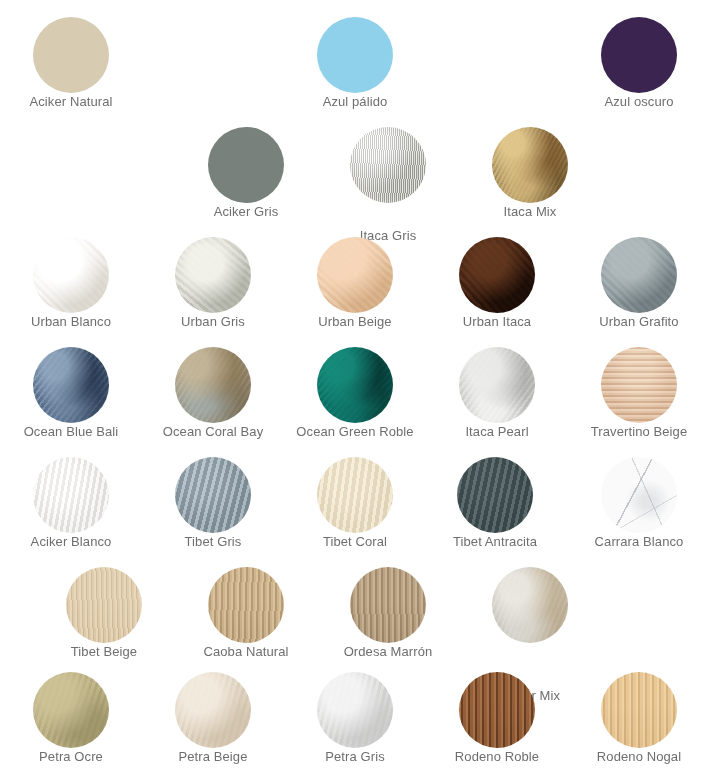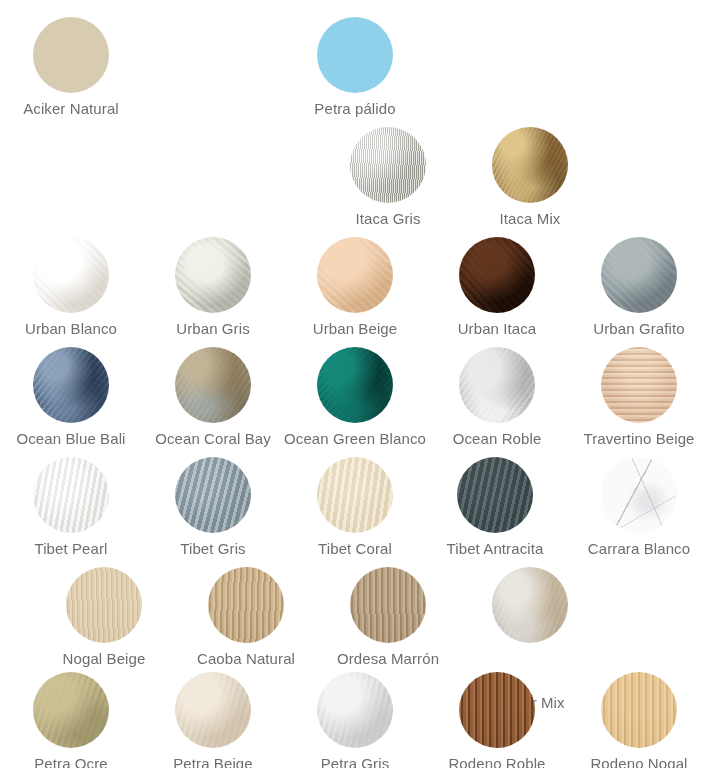--- a/index.html
+++ b/index.html
@@ -46,46 +46,54 @@
     margin-top: 9px;
     background-color: #ddd;
     background-repeat: no-repeat;
     background-size: cover;
     background-position: center;
     overflow: hidden;
     flex: none;
   }
 
   .swatch-label {
-    margin-top: 9px;
-    font-size: 15px;
+    margin-top: 2px;
+    font-size: 13px;
     line-height: 13px;
     letter-spacing: 0.1px;
     color: #6e6e6e;
     text-align: left;
     white-space: nowrap;
     font-family: "Liberation Sans", "DejaVu Sans", sans-serif;
   }
 </style>
 </head>
 <body style="background: rgb(255, 255, 255);">
 
 <div id="palette">
     <div class="swatch-row" style="top: 8px;">
       <div class="swatch-cell" style="left: 0px;">
         <div class="swatch-disc" style="background: rgb(215, 203, 177);"></div>
         <div class="swatch-label" style="color: rgb(110, 110, 110);">Aciker Natural</div>
       </div>
       <div class="swatch-cell" style="left: 284px;">
         <div class="swatch-disc" style="background: rgb(143, 208, 234);"></div>
-        <div class="swatch-label" style="color: rgb(110, 110, 110);">Petra pálido</div>
+        <div class="swatch-label" style="color: rgb(110, 110, 110);">Azul pálido</div>
+      </div>
+      <div class="swatch-cell" style="left: 568px;">
+        <div class="swatch-disc" style="background: rgb(59, 36, 80);"></div>
+        <div class="swatch-label" style="color: rgb(110, 110, 110);">Azul oscuro</div>
       </div>
     </div>
     <div class="swatch-row" style="top: 118px;">
-      <div class="swatch-cell" style="left: 317px;">
+      <div class="swatch-cell" style="left: 175px;">
+        <div class="swatch-disc" style="background: rgb(121, 129, 124);"></div>
+        <div class="swatch-label" style="color: rgb(110, 110, 110);">Aciker Gris</div>
+      </div>
+      <div class="swatch-cell" style="left: 317px; gap: 24px;">
         <div class="swatch-disc" style="background-color: rgb(201, 200, 192); background-image: repeating-linear-gradient(94deg, rgba(255, 255, 255, 0.75) 0px, rgba(255, 255, 255, 0.75) 1px, rgba(120, 122, 112, 0.35) 1px, rgba(120, 122, 112, 0.35) 2px, rgba(255, 255, 255, 0.5) 2px, rgba(255, 255, 255, 0.5) 3px, rgba(90, 92, 86, 0.3) 3px, rgba(90, 92, 86, 0.3) 4px), radial-gradient(circle at 30% 25%, rgba(255, 255, 255, 0.9) 0px, rgba(255, 255, 255, 0.9) 18%, transparent 55%), radial-gradient(circle at 70% 70%, rgba(140, 142, 132, 0.5) 0px, rgba(140, 142, 132, 0.5) 20%, transparent 60%), linear-gradient(rgb(201, 200, 192), rgb(201, 200, 192));"></div>
         <div class="swatch-label" style="color: rgb(110, 110, 110);">Itaca Gris</div>
       </div>
       <div class="swatch-cell" style="left: 459px;">
         <div class="swatch-disc" style="background-color: rgb(160, 135, 84); background-image: radial-gradient(at 28% 22%, rgba(226, 200, 140, 0.95) 0px, rgba(226, 200, 140, 0.95) 14%, transparent 48%), radial-gradient(at 72% 30%, rgba(120, 85, 40, 0.7) 0px, rgba(120, 85, 40, 0.7) 16%, transparent 52%), radial-gradient(at 40% 72%, rgba(214, 186, 126, 0.8) 0px, rgba(214, 186, 126, 0.8) 18%, transparent 55%), radial-gradient(at 80% 80%, rgba(96, 68, 32, 0.6) 0px, rgba(96, 68, 32, 0.6) 16%, transparent 50%), repeating-linear-gradient(118deg, rgba(255, 240, 200, 0.25) 0px, rgba(255, 240, 200, 0.25) 2px, rgba(90, 62, 28, 0.25) 2px, rgba(90, 62, 28, 0.25) 4px), linear-gradient(rgb(160, 135, 84), rgb(160, 135, 84));"></div>
         <div class="swatch-label" style="color: rgb(110, 110, 110);">Itaca Mix</div>
       </div>
     </div>
     <div class="swatch-row" style="top: 228px;">
       <div class="swatch-cell" style="left: 0px;">
@@ -113,35 +121,35 @@
       <div class="swatch-cell" style="left: 0px;">
         <div class="swatch-disc" style="background-color: rgb(89, 113, 142); background-image: radial-gradient(at 30% 25%, rgba(150, 172, 196, 0.85) 0px, rgba(150, 172, 196, 0.85) 16%, transparent 50%), radial-gradient(at 68% 32%, rgba(36, 52, 76, 0.75) 0px, rgba(36, 52, 76, 0.75) 16%, transparent 52%), radial-gradient(at 42% 70%, rgba(122, 146, 174, 0.7) 0px, rgba(122, 146, 174, 0.7) 18%, transparent 54%), radial-gradient(at 78% 76%, rgba(46, 62, 88, 0.7) 0px, rgba(46, 62, 88, 0.7) 16%, transparent 50%), repeating-linear-gradient(128deg, rgba(200, 216, 232, 0.25) 0px, rgba(200, 216, 232, 0.25) 2px, rgba(30, 46, 70, 0.3) 2px, rgba(30, 46, 70, 0.3) 5px), linear-gradient(rgb(89, 113, 142), rgb(89, 113, 142));"></div>
         <div class="swatch-label" style="color: rgb(110, 110, 110);">Ocean Blue Bali</div>
       </div>
       <div class="swatch-cell" style="left: 142px;">
         <div class="swatch-disc" style="background-color: rgb(156, 150, 129); background-image: radial-gradient(at 26% 22%, rgba(198, 184, 154, 0.9) 0px, rgba(198, 184, 154, 0.9) 16%, transparent 50%), radial-gradient(at 66% 26%, rgba(142, 122, 88, 0.8) 0px, rgba(142, 122, 88, 0.8) 16%, transparent 52%), radial-gradient(at 36% 68%, rgba(166, 178, 178, 0.75) 0px, rgba(166, 178, 178, 0.75) 18%, transparent 54%), radial-gradient(at 76% 74%, rgba(118, 106, 84, 0.7) 0px, rgba(118, 106, 84, 0.7) 16%, transparent 50%), repeating-linear-gradient(122deg, rgba(226, 214, 188, 0.25) 0px, rgba(226, 214, 188, 0.25) 2px, rgba(110, 96, 72, 0.28) 2px, rgba(110, 96, 72, 0.28) 5px), linear-gradient(rgb(156, 150, 129), rgb(156, 150, 129));"></div>
         <div class="swatch-label" style="color: rgb(110, 110, 110);">Ocean Coral Bay</div>
       </div>
       <div class="swatch-cell" style="left: 284px;">
         <div class="swatch-disc" style="background-color: rgb(13, 122, 110); background-image: radial-gradient(at 30% 26%, rgba(22, 140, 124, 0.9) 0px, rgba(22, 140, 124, 0.9) 18%, transparent 52%), radial-gradient(at 70% 30%, rgba(6, 52, 48, 0.8) 0px, rgba(6, 52, 48, 0.8) 16%, transparent 50%), radial-gradient(at 40% 72%, rgba(16, 120, 108, 0.8) 0px, rgba(16, 120, 108, 0.8) 18%, transparent 54%), radial-gradient(at 78% 78%, rgba(8, 60, 54, 0.75) 0px, rgba(8, 60, 54, 0.75) 16%, transparent 50%), repeating-linear-gradient(132deg, rgba(40, 160, 142, 0.22) 0px, rgba(40, 160, 142, 0.22) 2px, rgba(4, 48, 44, 0.3) 2px, rgba(4, 48, 44, 0.3) 5px), linear-gradient(rgb(13, 122, 110), rgb(13, 122, 110));"></div>
-        <div class="swatch-label" style="color: rgb(110, 110, 110);">Ocean Green Blanco</div>
+        <div class="swatch-label" style="color: rgb(110, 110, 110);">Ocean Green Roble</div>
       </div>
       <div class="swatch-cell" style="left: 426px;">
         <div class="swatch-disc" style="background-color: rgb(198, 198, 196); background-image: radial-gradient(at 34% 28%, rgba(238, 238, 236, 0.9) 0px, rgba(238, 238, 236, 0.9) 22%, transparent 58%), radial-gradient(at 70% 36%, rgba(168, 168, 166, 0.7) 0px, rgba(168, 168, 166, 0.7) 18%, transparent 54%), radial-gradient(at 44% 76%, rgba(246, 246, 244, 0.85) 0px, rgba(246, 246, 244, 0.85) 20%, transparent 56%), repeating-linear-gradient(126deg, rgba(250, 250, 248, 0.3) 0px, rgba(250, 250, 248, 0.3) 2px, rgba(160, 160, 158, 0.25) 2px, rgba(160, 160, 158, 0.25) 5px), linear-gradient(rgb(198, 198, 196), rgb(198, 198, 196));"></div>
-        <div class="swatch-label" style="color: rgb(110, 110, 110);">Ocean Roble</div>
+        <div class="swatch-label" style="color: rgb(110, 110, 110);">Itaca Pearl</div>
       </div>
       <div class="swatch-cell" style="left: 568px;">
         <div class="swatch-disc" style="background-color: rgb(215, 179, 148); background-image: repeating-linear-gradient(0deg, rgba(248, 228, 208, 0.55) 0px, rgba(248, 228, 208, 0.55) 2px, rgba(198, 158, 124, 0.45) 2px, rgba(198, 158, 124, 0.45) 4px, rgba(232, 206, 180, 0.5) 4px, rgba(232, 206, 180, 0.5) 6px), radial-gradient(at 50% 30%, rgba(250, 232, 212, 0.6) 0px, rgba(250, 232, 212, 0.6) 24%, transparent 62%), linear-gradient(rgb(215, 179, 148), rgb(215, 179, 148));"></div>
         <div class="swatch-label" style="color: rgb(110, 110, 110);">Travertino Beige</div>
       </div>
     </div>
     <div class="swatch-row" style="top: 448px;">
       <div class="swatch-cell" style="left: 0px;">
         <div class="swatch-disc" style="background-color: rgb(228, 226, 224); background-image: repeating-linear-gradient(100deg, rgba(255, 255, 255, 0.7) 0px, rgba(255, 255, 255, 0.7) 3px, rgba(218, 216, 212, 0.5) 3px, rgba(218, 216, 212, 0.5) 6px), radial-gradient(at 40% 34%, rgb(255, 255, 255) 0px, rgb(255, 255, 255) 26%, transparent 62%), linear-gradient(rgb(228, 226, 224), rgb(228, 226, 224));"></div>
-        <div class="swatch-label" style="color: rgb(110, 110, 110);">Tibet Pearl</div>
+        <div class="swatch-label" style="color: rgb(110, 110, 110);">Aciker Blanco</div>
       </div>
       <div class="swatch-cell" style="left: 142px;">
         <div class="swatch-disc" style="background-color: rgb(139, 154, 162); background-image: repeating-linear-gradient(104deg, rgba(196, 208, 216, 0.55) 0px, rgba(196, 208, 216, 0.55) 3px, rgba(104, 120, 130, 0.45) 3px, rgba(104, 120, 130, 0.45) 7px), radial-gradient(at 38% 32%, rgba(182, 196, 204, 0.7) 0px, rgba(182, 196, 204, 0.7) 24%, transparent 60%), linear-gradient(rgb(139, 154, 162), rgb(139, 154, 162));"></div>
         <div class="swatch-label" style="color: rgb(110, 110, 110);">Tibet Gris</div>
       </div>
       <div class="swatch-cell" style="left: 284px;">
         <div class="swatch-disc" style="background-color: rgb(232, 221, 198); background-image: repeating-linear-gradient(98deg, rgba(250, 242, 222, 0.6) 0px, rgba(250, 242, 222, 0.6) 3px, rgba(214, 198, 166, 0.45) 3px, rgba(214, 198, 166, 0.45) 7px), radial-gradient(at 42% 34%, rgba(250, 242, 224, 0.7) 0px, rgba(250, 242, 224, 0.7) 26%, transparent 62%), linear-gradient(rgb(232, 221, 198), rgb(232, 221, 198));"></div>
         <div class="swatch-label" style="color: rgb(110, 110, 110);">Tibet Coral</div>
       </div>
       <div class="swatch-cell" style="left: 424px;">
@@ -149,21 +157,21 @@
         <div class="swatch-label" style="color: rgb(110, 110, 110);">Tibet Antracita</div>
       </div>
       <div class="swatch-cell" style="left: 568px;">
         <div class="swatch-disc" style="background-color: rgb(250, 250, 250); background-image: linear-gradient(118deg, transparent 0px, transparent 44%, rgba(150, 154, 160, 0.55) 44%, rgba(150, 154, 160, 0.55) 45.4%, transparent 45.4%, transparent 100%), linear-gradient(66deg, transparent 0px, transparent 58%, rgba(168, 172, 178, 0.45) 58%, rgba(168, 172, 178, 0.45) 59.2%, transparent 59.2%, transparent 100%), linear-gradient(150deg, transparent 0px, transparent 68%, rgba(176, 180, 186, 0.4) 68%, rgba(176, 180, 186, 0.4) 69%, transparent 69%, transparent 100%), radial-gradient(at 62% 58%, rgba(188, 192, 198, 0.35) 0px, rgba(188, 192, 198, 0.35) 10%, transparent 34%), linear-gradient(rgb(250, 250, 250), rgb(250, 250, 250));"></div>
         <div class="swatch-label" style="color: rgb(110, 110, 110);">Carrara Blanco</div>
       </div>
     </div>
     <div class="swatch-row" style="top: 558px;">
       <div class="swatch-cell" style="left: 33px;">
         <div class="swatch-disc" style="background-color: rgb(215, 195, 162); background-image: repeating-linear-gradient(88deg, rgba(236, 220, 192, 0.75) 0px, rgba(236, 220, 192, 0.75) 2px, rgba(198, 176, 142, 0.55) 2px, rgba(198, 176, 142, 0.55) 3px, rgba(224, 206, 176, 0.6) 3px, rgba(224, 206, 176, 0.6) 5px), linear-gradient(rgba(230, 214, 186, 0.5) 0px, rgba(230, 214, 186, 0.5) 40%, rgba(198, 176, 142, 0.4) 100%), linear-gradient(rgb(215, 195, 162), rgb(215, 195, 162));"></div>
-        <div class="swatch-label" style="color: rgb(110, 110, 110);">Nogal Beige</div>
+        <div class="swatch-label" style="color: rgb(110, 110, 110);">Tibet Beige</div>
       </div>
       <div class="swatch-cell" style="left: 175px;">
         <div class="swatch-disc" style="background-color: rgb(195, 168, 126); background-image: repeating-linear-gradient(92deg, rgba(224, 202, 166, 0.7) 0px, rgba(224, 202, 166, 0.7) 2px, rgba(168, 142, 104, 0.55) 2px, rgba(168, 142, 104, 0.55) 4px, rgba(210, 186, 150, 0.6) 4px, rgba(210, 186, 150, 0.6) 6px), linear-gradient(rgba(206, 182, 142, 0.45) 0px, rgba(206, 182, 142, 0.45) 45%, rgba(160, 134, 96, 0.45) 100%), linear-gradient(rgb(195, 168, 126), rgb(195, 168, 126));"></div>
         <div class="swatch-label" style="color: rgb(110, 110, 110);">Caoba Natural</div>
       </div>
       <div class="swatch-cell" style="left: 317px;">
         <div class="swatch-disc" style="background-color: rgb(176, 152, 120); background-image: repeating-linear-gradient(89deg, rgba(206, 186, 158, 0.7) 0px, rgba(206, 186, 158, 0.7) 2px, rgba(148, 124, 96, 0.6) 2px, rgba(148, 124, 96, 0.6) 4px, rgba(188, 166, 136, 0.6) 4px, rgba(188, 166, 136, 0.6) 6px), linear-gradient(rgba(192, 170, 140, 0.4) 0px, rgba(192, 170, 140, 0.4) 45%, rgba(146, 122, 94, 0.45) 100%), linear-gradient(rgb(176, 152, 120), rgb(176, 152, 120));"></div>
         <div class="swatch-label" style="color: rgb(110, 110, 110);">Ordesa Marrón</div>
       </div>
       <div class="swatch-cell" style="left: 459px; gap: 44px;">

